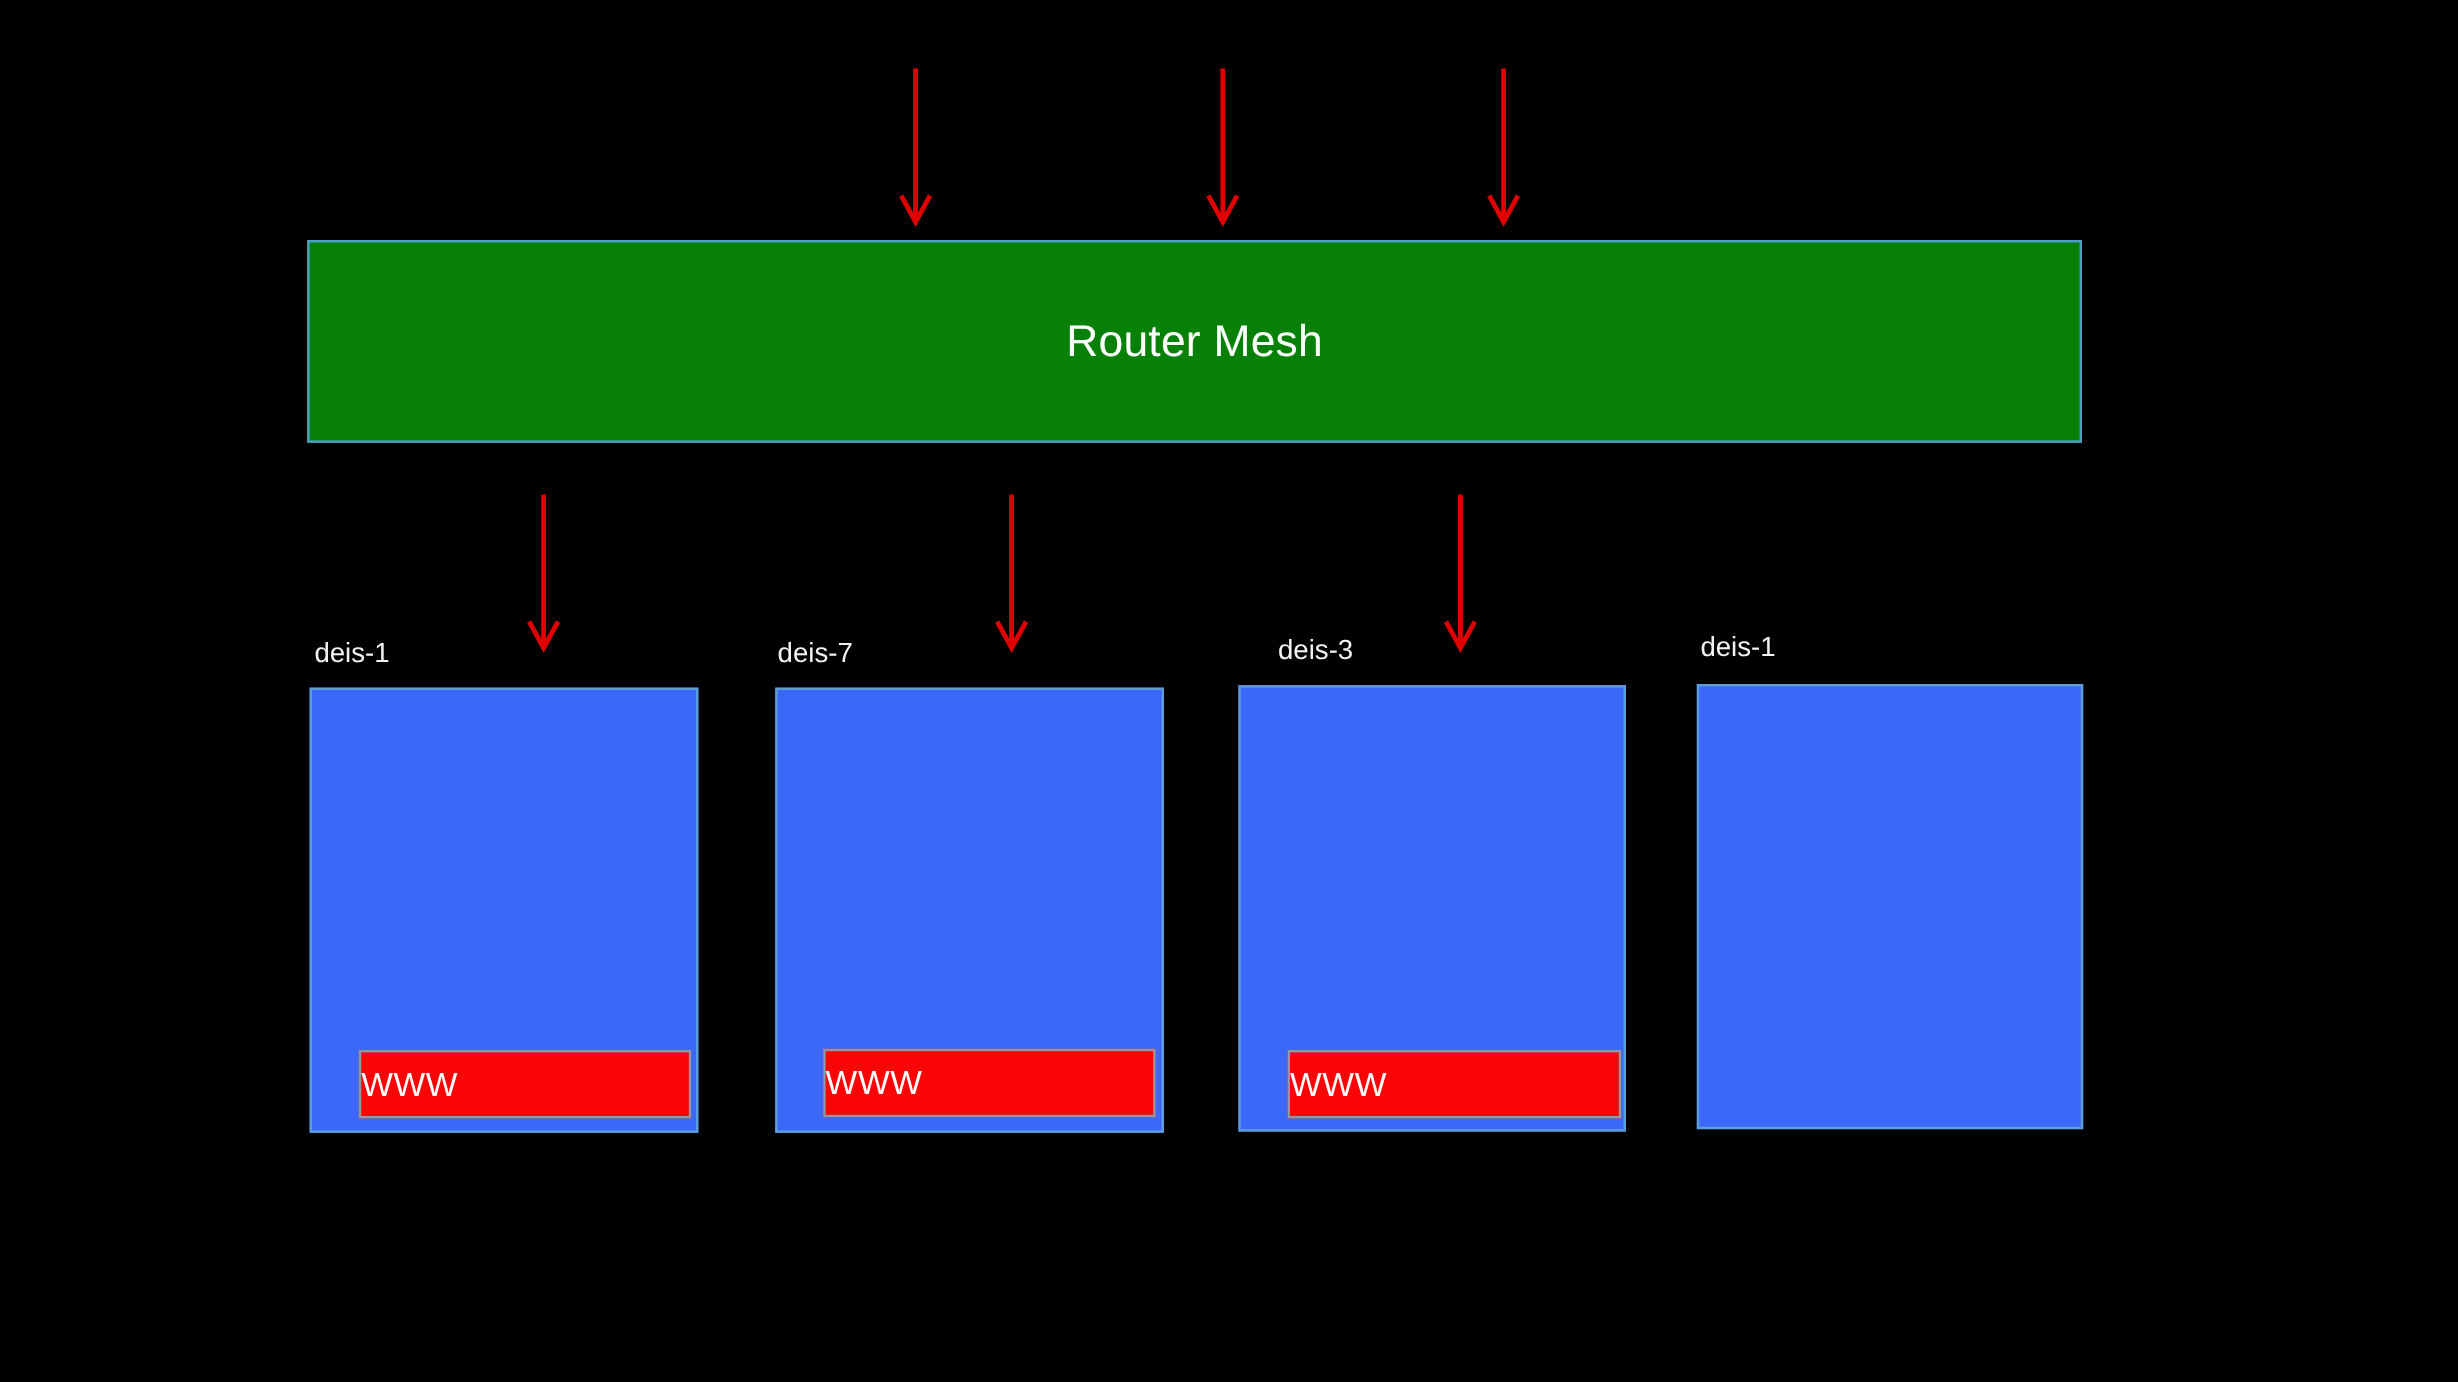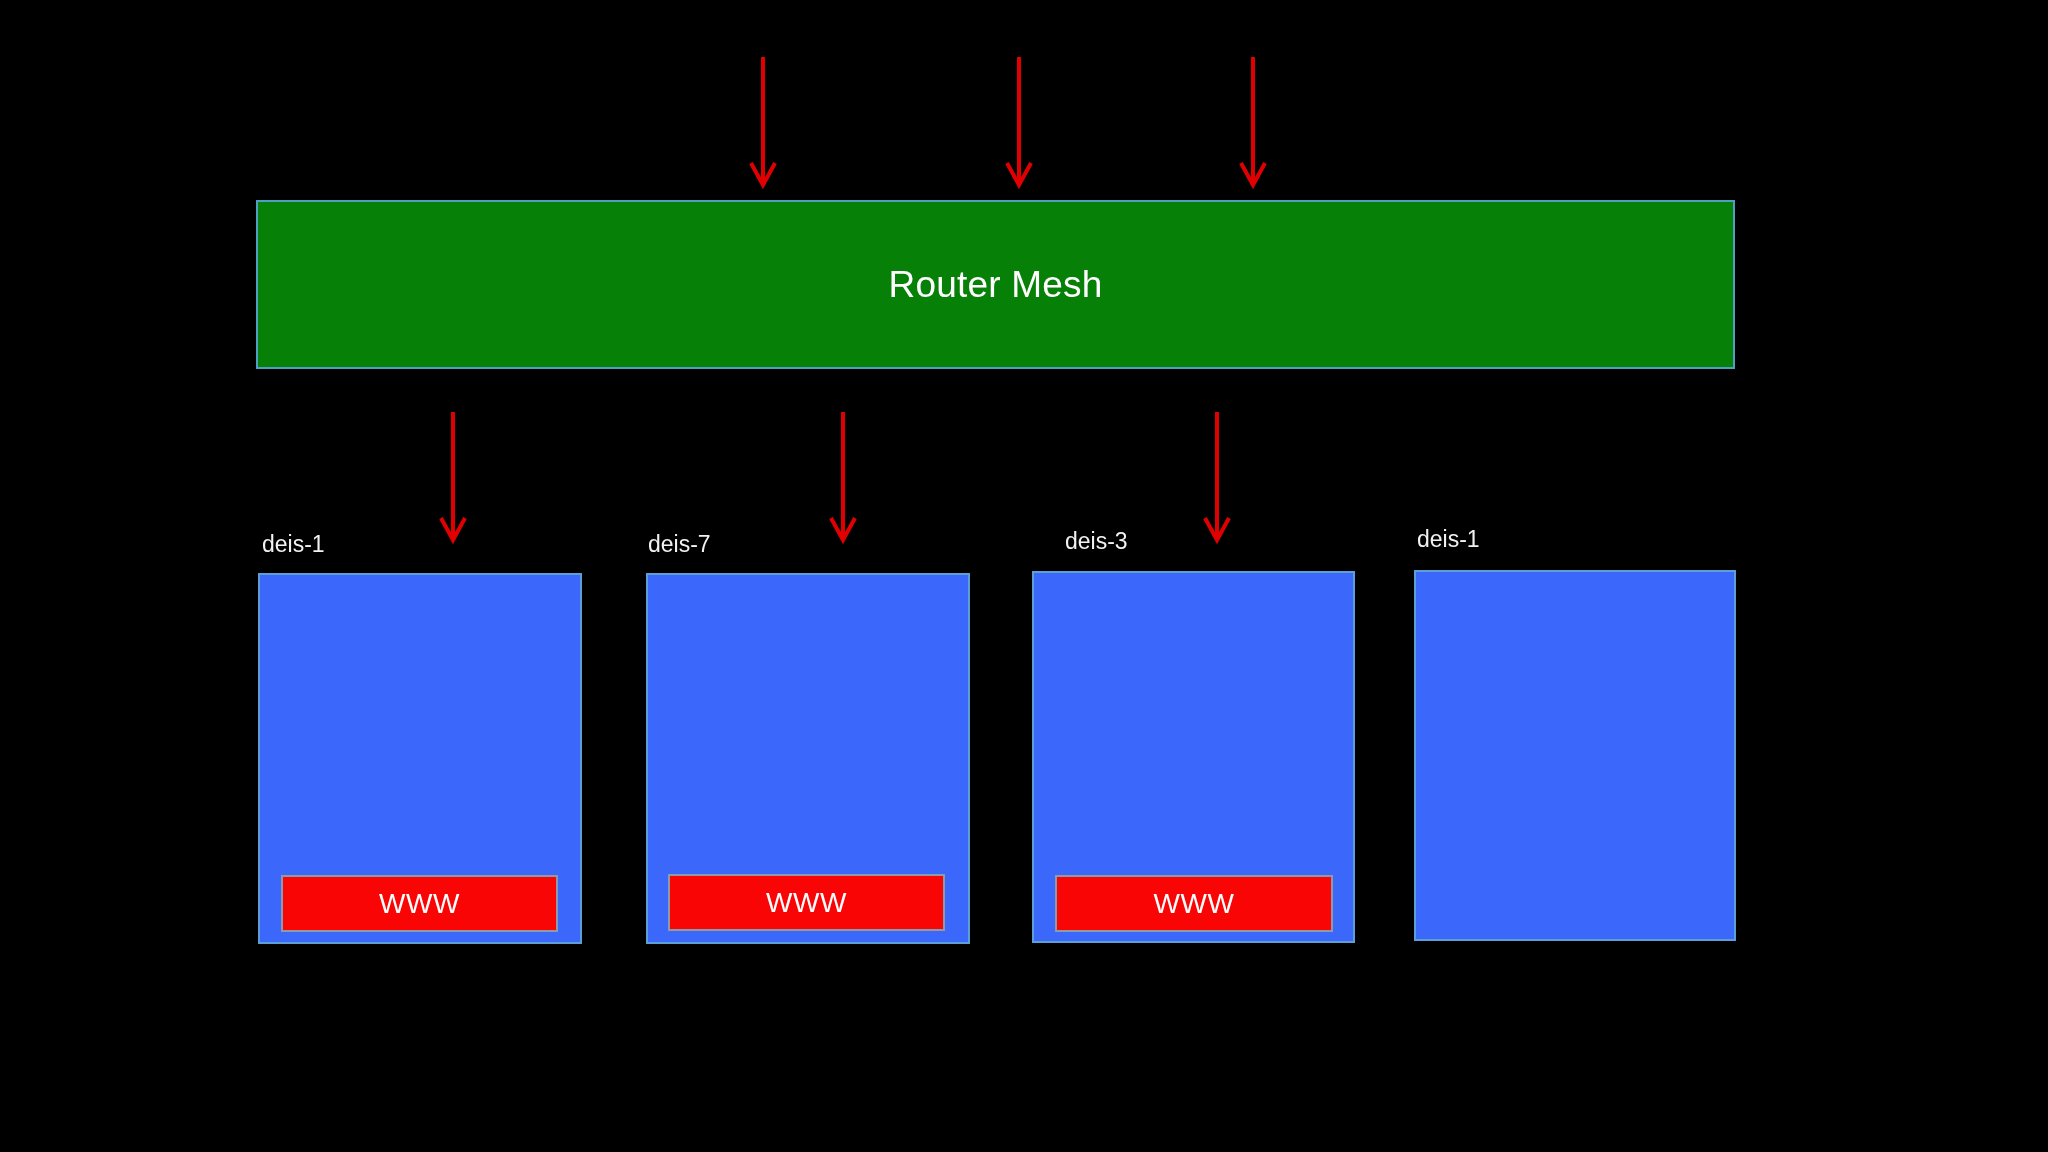--- a/index.html
+++ b/index.html
@@ -52,21 +52,21 @@
   }
 
   
   .www-box {
     position: absolute;
     box-sizing: border-box;
     background: #fa0505;
     border: 2px solid #8f9aa6;
     display: flex;
     align-items: center;
-    justify-content: center;
+    margin-left: 18px;
   }
   .www-label {
     color: #ffffff;
     font-size: 28px;
     font-weight: 400;
     line-height: 1;
     letter-spacing: 0.5px;
     white-space: nowrap;
   }
 

